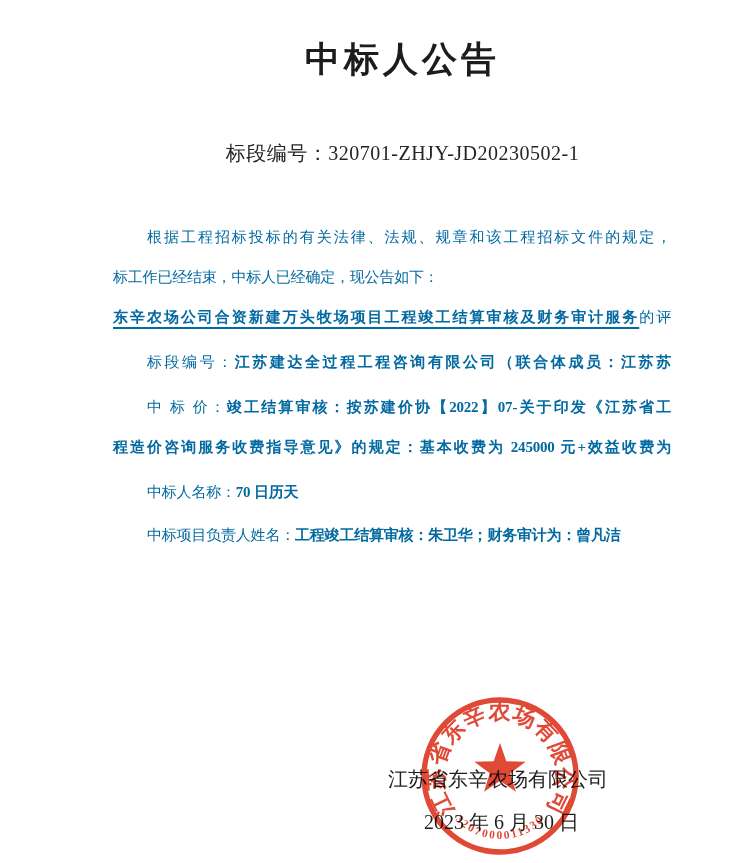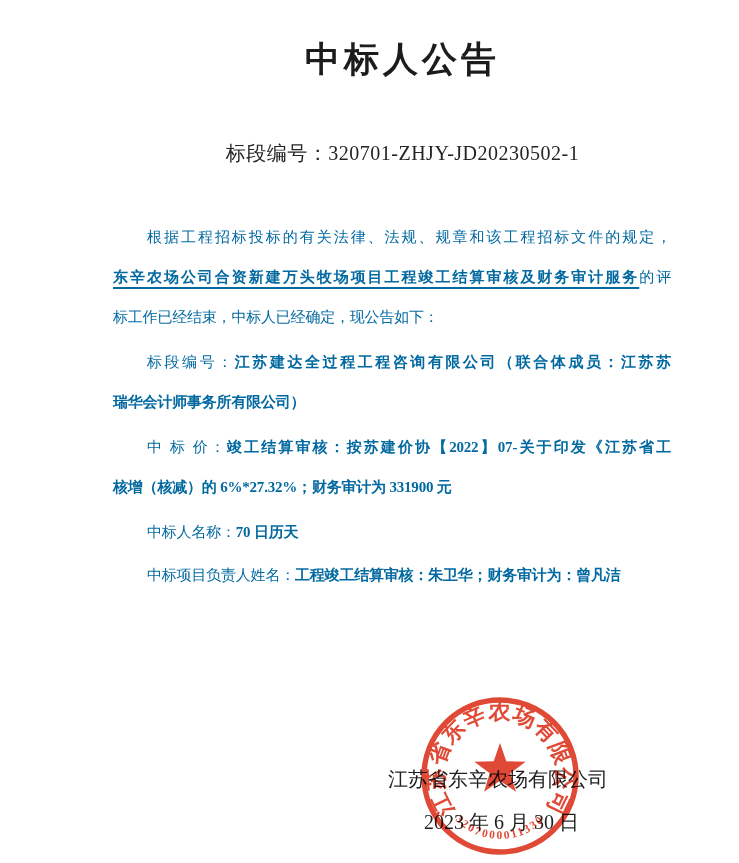--- a/index.html
+++ b/index.html
@@ -106,28 +106,27 @@
 
 <div class="page">
 
   <div class="doc-title">中标人公告</div>
 
   <div class="doc-subtitle">标段编号：320701-ZHJY-JD20230502-1</div>
 
   <div class="body-block">
 
     <div class="line full ind"><span>根据工程招标投标的有关法律、法规、规章和该工程招标文件的规定，</span></div>
+    <div class="line"><span>标工作已经结束，中标人已经确定，现公告如下：</span></div>
     <div class="line full"><span class="bu">东辛农场公司合资新建万头牧场项目工程竣工结算审核及财务审计服务</span><span>的评</span></div>
-    <div class="line"><span>标工作已经结束，中标人已经确定，现公告如下：</span></div>
 
     <div class="line full ind psp"><span>标段编号：</span><span class="b">江苏建达全过程工程咨询有限公司（联合体成员：江苏苏</span></div>
-    <div class="line"><span class="b">瑞华会计师事务所有限公司）</span></div>
 
     <div class="line full ind psp"><span>中 标 价：</span><span class="b">竣工结算审核：按苏建价协【2022】07-关于印发《江苏省工</span></div>
-    <div class="line"><span class="b">核增（核减）的 6%*27.32%；财务审计为 331900 元</span></div>
+    <div class="line full"><span class="b">程造价咨询服务收费指导意见》的规定：基本收费为 245000 元+效益收费为</span></div>
 
     <div class="line ind psp"><span>中标人名称：</span><span class="b">70 日历天</span></div>
 
     <div class="line ind psp2"><span>中标项目负责人姓名：</span><span class="b">工程竣工结算审核：朱卫华；财务审计为：曾凡洁</span></div>
 
   </div>
 
   <div class="sig-company">江苏省东辛农场有限公司</div>
   <div class="sig-date">2023 年 6 月 30 日</div>
 

